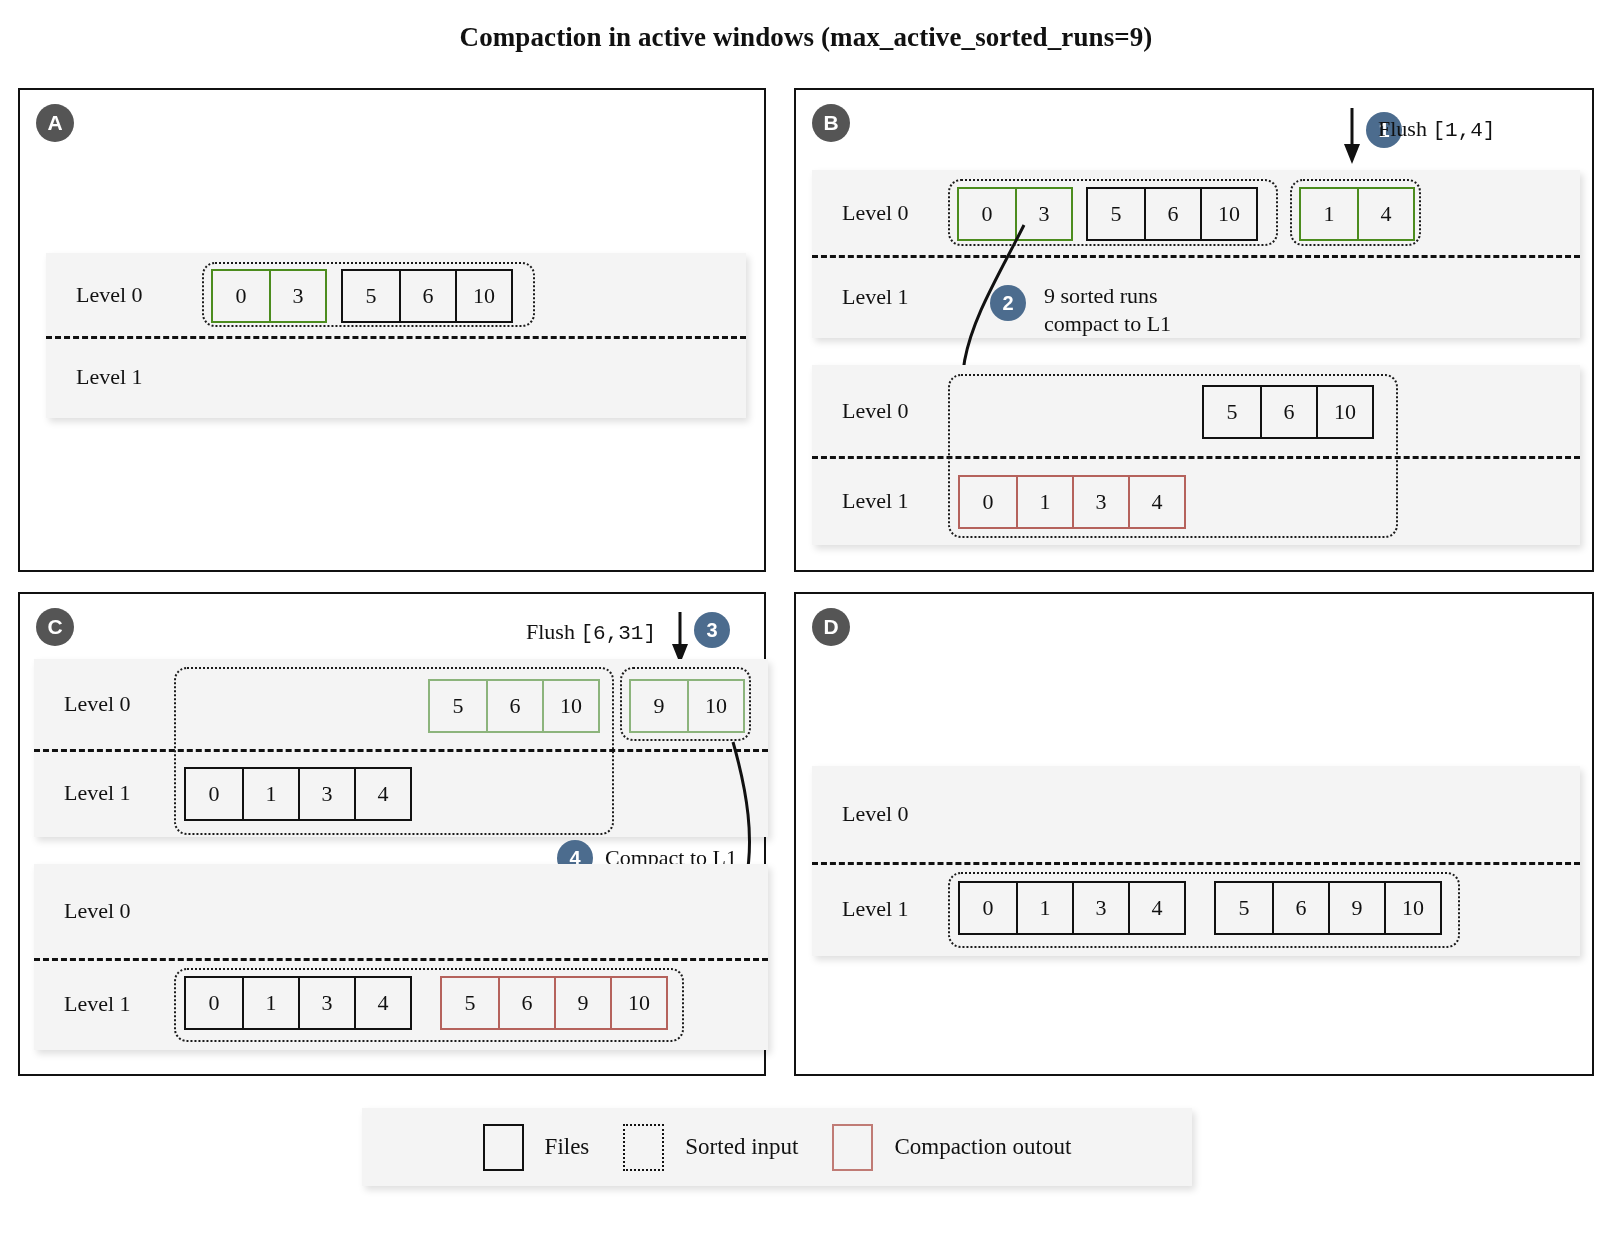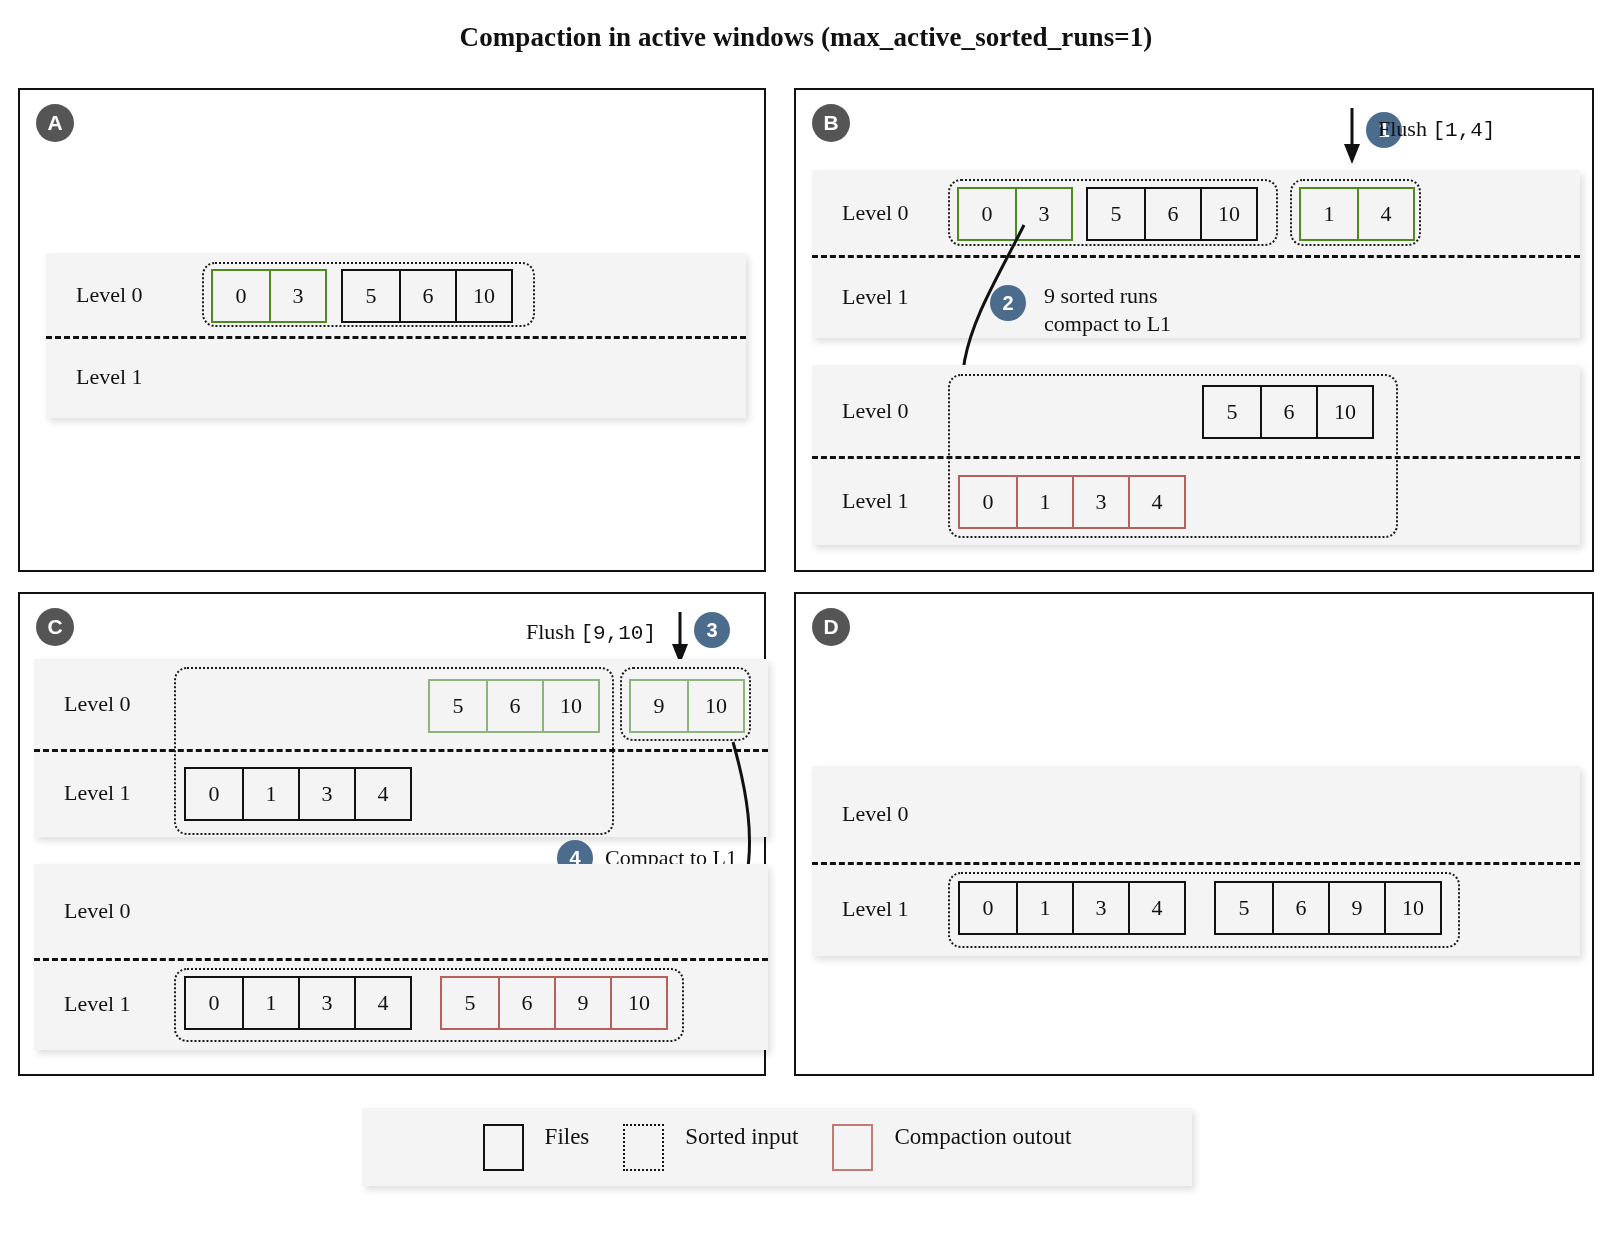--- a/index.html
+++ b/index.html
@@ -81,34 +81,34 @@
   .mono{font-family:"Liberation Mono","DejaVu Sans Mono",monospace;font-size:21px;}
 
   svg.overlay{position:absolute;left:0;top:0;overflow:visible;pointer-events:none;}
 
   
   #legend{
     position:absolute;left:362px;top:1108px;width:830px;height:78px;
     background:#f4f4f4;box-shadow:3px 4px 7px rgba(0,0,0,0.13);
     display:flex;align-items:center;justify-content:center;gap:0px;
   }
-  .legend-item{display:flex;gap:21px;margin:0 17px;}
+  .legend-item{display:flex;align-items:center;gap:21px;margin:0 17px;}
   .swatch{width:41px;height:47px;box-sizing:border-box;background:transparent;}
   .swatch.solid{border:2px solid #111;}
   .swatch.dotted{border:2px dotted #111;}
   .swatch.green{border:2px solid #8cb47c;}
   .swatch.red{border:2px solid #c07b75;}
   .legend-label{font-size:23px;white-space:nowrap;}
 </style>
 </head>
 <body>
 
 <div class="figure">
 
-  <div class="fig-title">Compaction in active windows (max_active_sorted_runs=1)</div>
+  <div class="fig-title">Compaction in active windows (max_active_sorted_runs=9)</div>
 
   <div class="panel" id="panel-a">
     <div class="panel-badge">A</div>
 
     <div class="lsm" style="left:26px;top:163px;width:700px;height:165px;">
       <div class="lsm-row" style="height:83px;">
         <div class="lsm-label">Level 0</div>
       </div>
       <div class="lsm-divider" style="top:83px;"></div>
       <div class="lsm-row" style="height:82px;">
@@ -201,21 +201,21 @@
         <div class="cell">4</div>
       </div>
     </div>
   </div>
 
   <div class="panel" id="panel-c">
     <div class="panel-badge">C</div>
 
     <div class="step-text" style="left:506px;top:24px;">
       <span>Flush</span>
-      <span class="mono">[9,10]</span>
+      <span class="mono">[6,31]</span>
     </div>
     <svg class="overlay" width="748" height="484">
       <line x1="660" y1="18" x2="660" y2="58" stroke="#111" stroke-width="3"></line>
       <polygon points="660,70 652,50 668,50" fill="#111"></polygon>
     </svg>
     <div class="step-badge" style="left:674px;top:18px;">3</div>
 
     <div class="lsm" style="left:14px;top:65px;width:734px;height:178px;">
       <div class="lsm-row" style="height:90px;">
         <div class="lsm-label">Level 0</div>

